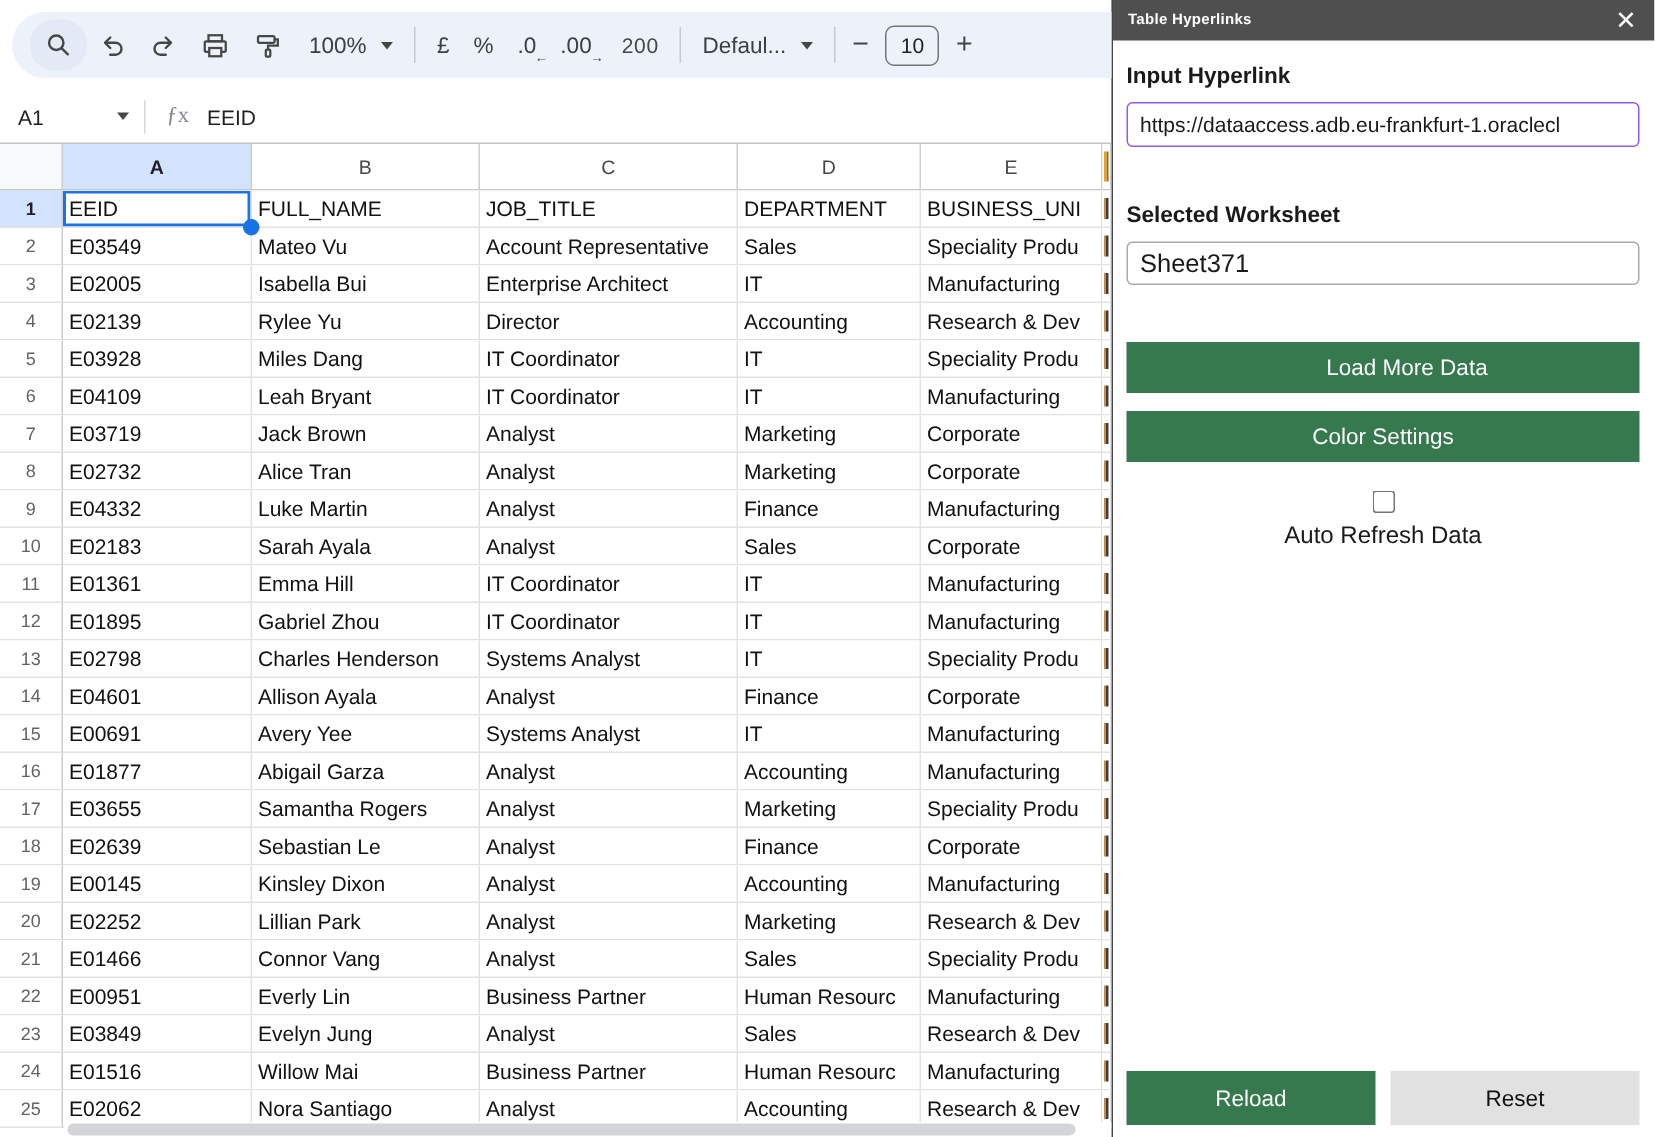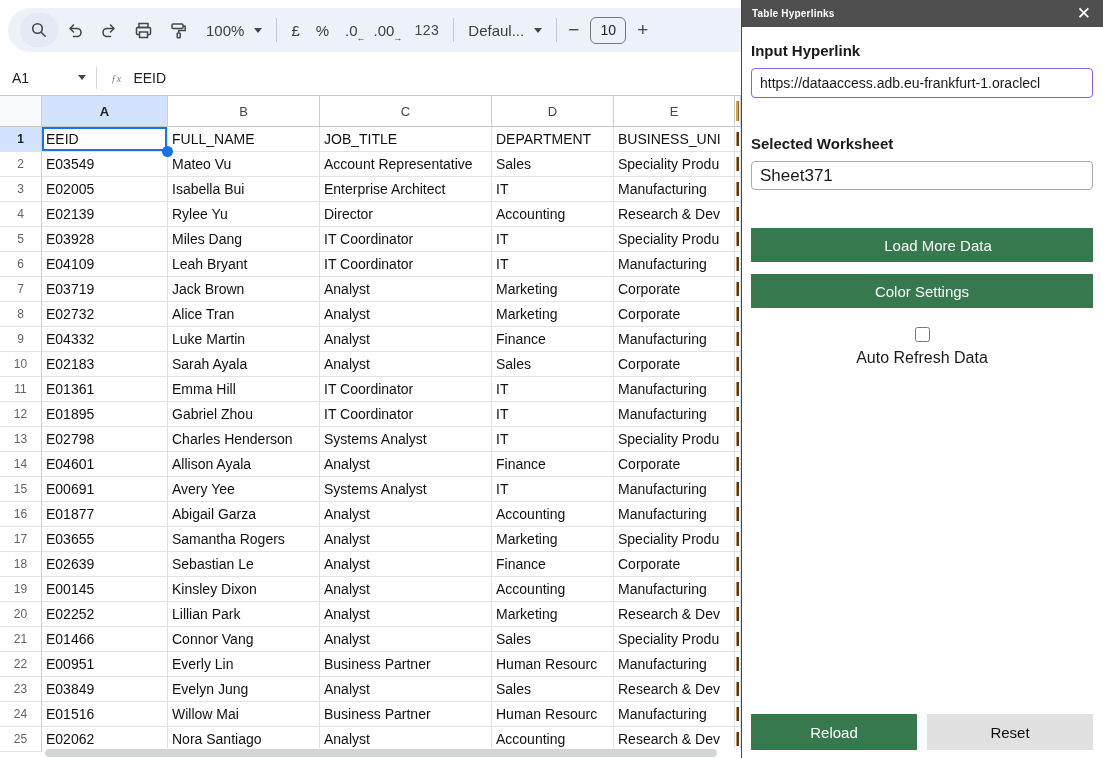--- a/index.html
+++ b/index.html
@@ -30,21 +30,21 @@
   .fontsize-box { width:36px; height:27px; border:1px solid #747775; border-radius:6px;
     display:flex; align-items:center; justify-content:center; font-size:14px; color:#202124; margin:0 6px; }
   .pm { font-size:19px; color:#444746; padding:0 5px; }
 
   .formula-bar { height:36px; display:flex; align-items:center; background:#fff;
     border-bottom:1px solid #c4c7c5; position:relative; }
   .name-box { width:96px; display:flex; align-items:center; padding-left:12px; font-size:14px; color:#202124; }
   .name-caret { width:0;height:0;border-left:4px solid transparent;border-right:4px solid transparent;
     border-top:5px solid #444746; margin-left:auto; margin-right:10px; }
   .fb-sep { width:1px; height:22px; background:#d4d7dc; }
-  .fx { font-style:italic; font-family:"Liberation Serif", serif; color:#80868b; font-size:11px; padding:0 12px 0 14px; }
+  .fx { font-family:"Liberation Serif", serif; color:#80868b; font-size:15px; padding:0 12px 0 14px; }
   .formula-text { font-size:14px; color:#202124; }
 
   
   .grid { position:absolute; top:96px; left:0; width:741px; height:662px; overflow:hidden; background:#fff; }
   .grid-row { display:flex; height:25px; }
   .grid-row.header-row { height:31px; }
   .gcell { flex:0 0 auto; border-right:1px solid #e1e3e1; border-bottom:1px solid #e1e3e1;
     overflow:hidden; white-space:nowrap; background:#fff; }
   .header-row .gcell { border-right:1px solid #ccced2; border-bottom:1px solid #c4c7c5;
     display:flex; align-items:center; justify-content:center; font-size:13px; color:#444746; }
@@ -157,21 +157,21 @@
         <div class="tb-item">
           <span class="tb-text">%</span>
         </div>
         <div class="tb-item">
           <span class="dec-wrap"><span>.0</span><span class="dec-arrow">←</span></span>
         </div>
         <div class="tb-item" style="padding-right:12px;">
           <span class="dec-wrap"><span>.00</span><span class="dec-arrow2">→</span></span>
         </div>
         <div class="tb-item">
-          <span class="tb-123">123</span>
+          <span class="tb-123">200</span>
         </div>
         <div class="tb-sep"></div>
         <div class="tb-item tb-format">
           <span class="tb-text">Defaul...</span>
           <span class="caret" style="margin-left:10px;"></span>
         </div>
         <div class="tb-sep"></div>
         <div class="tb-item pm">−</div>
         <div class="fontsize-box">10</div>
         <div class="tb-item pm">+</div>

